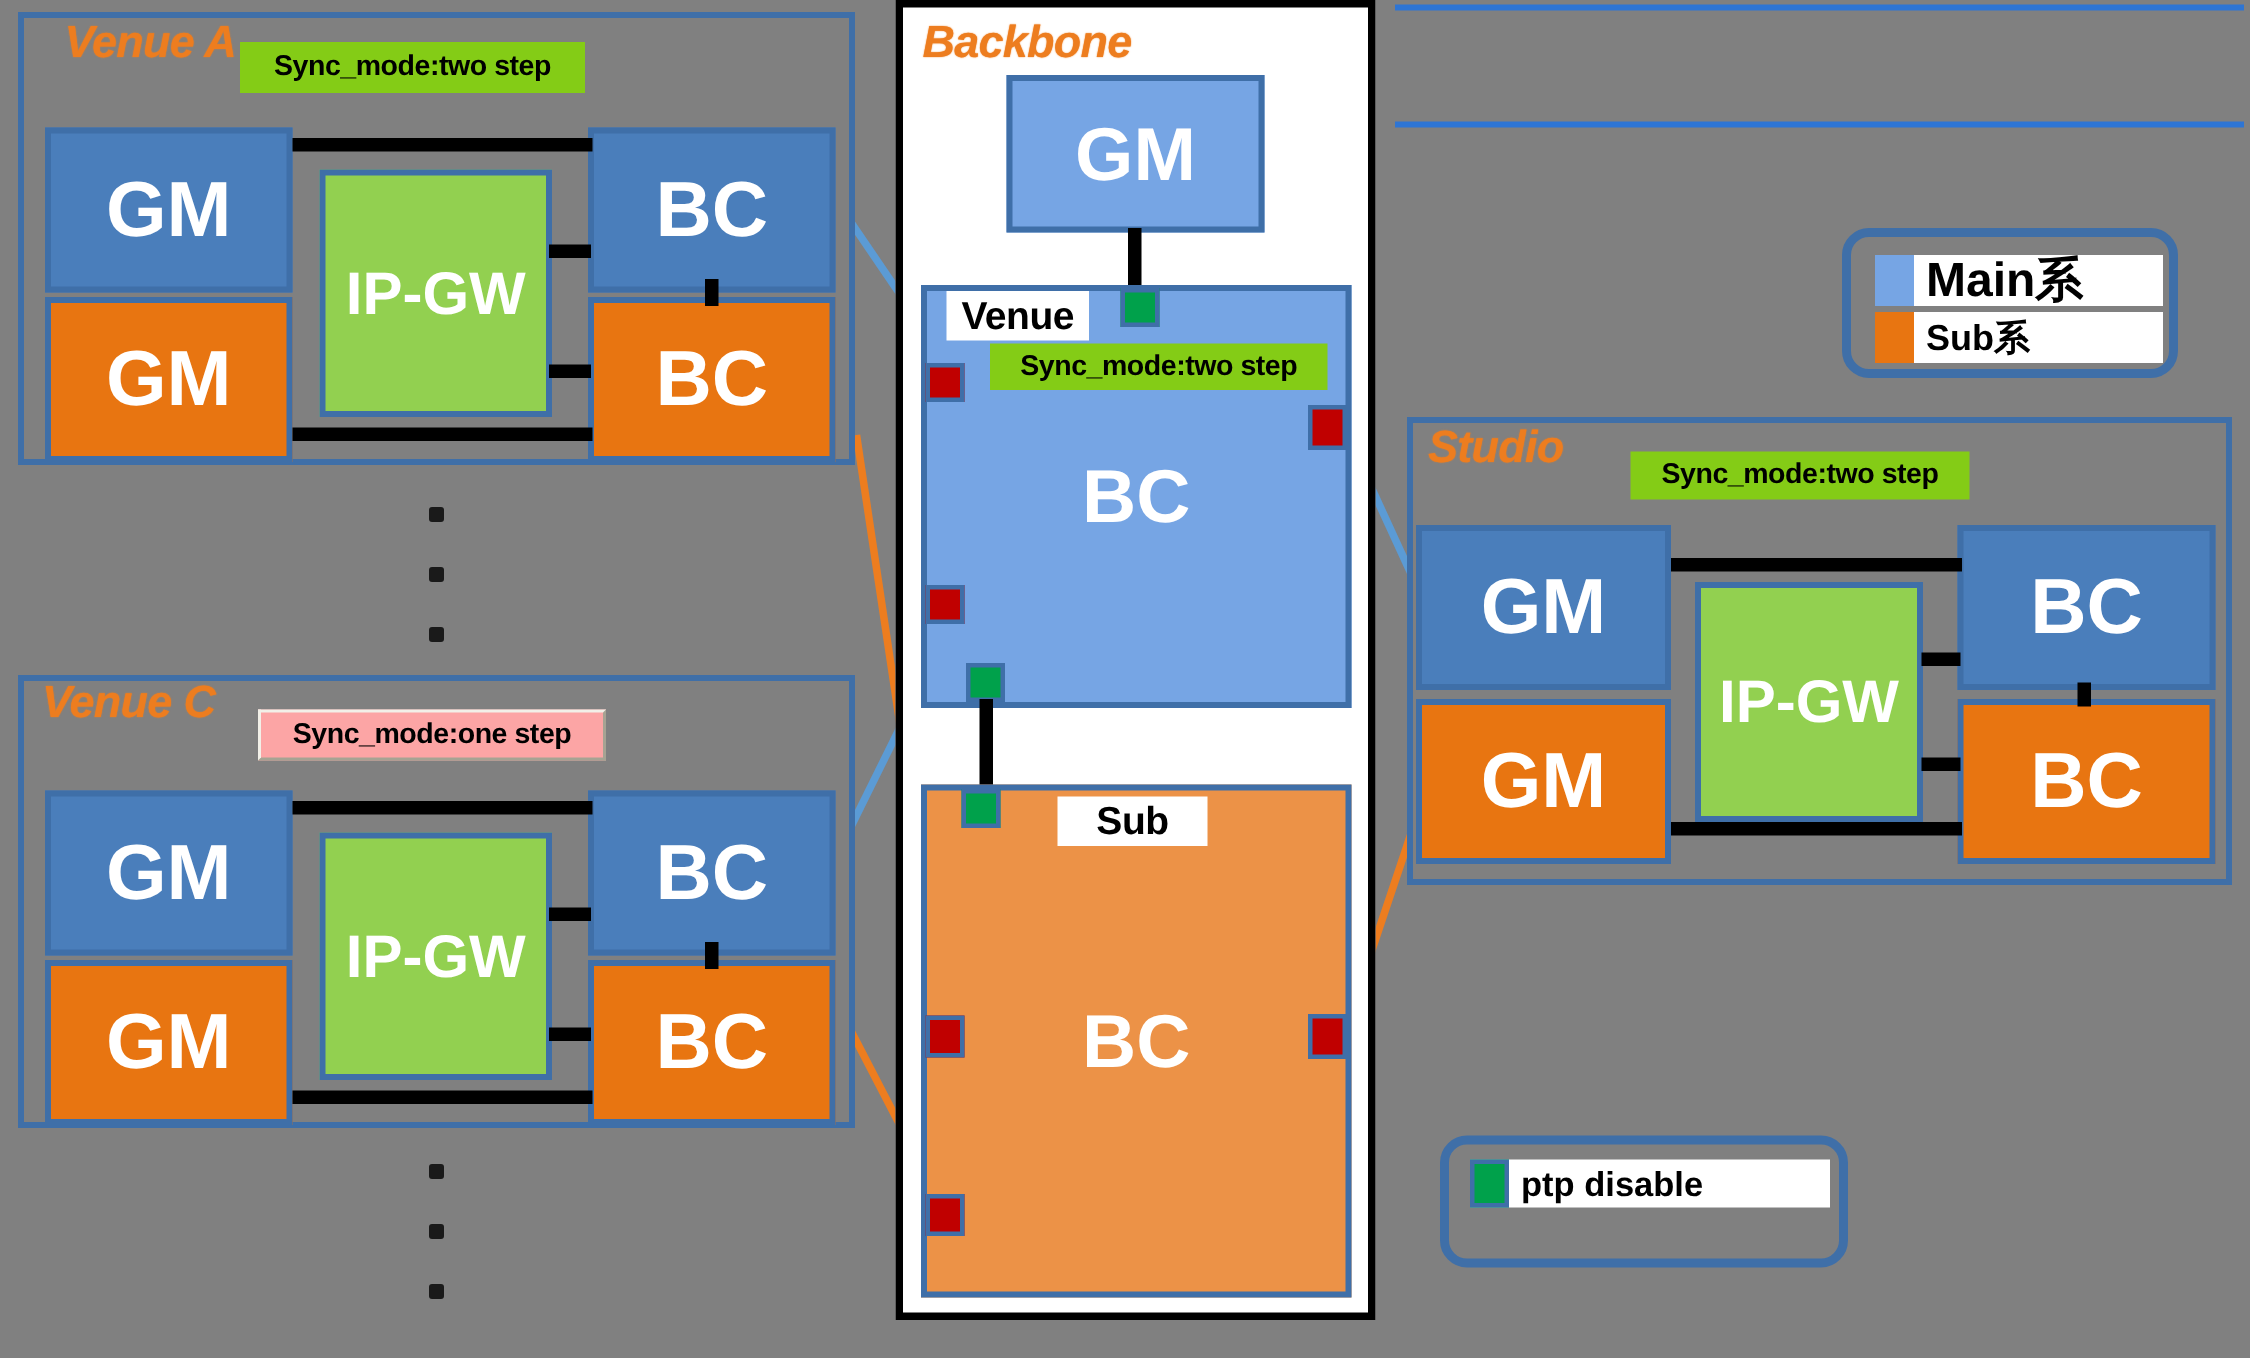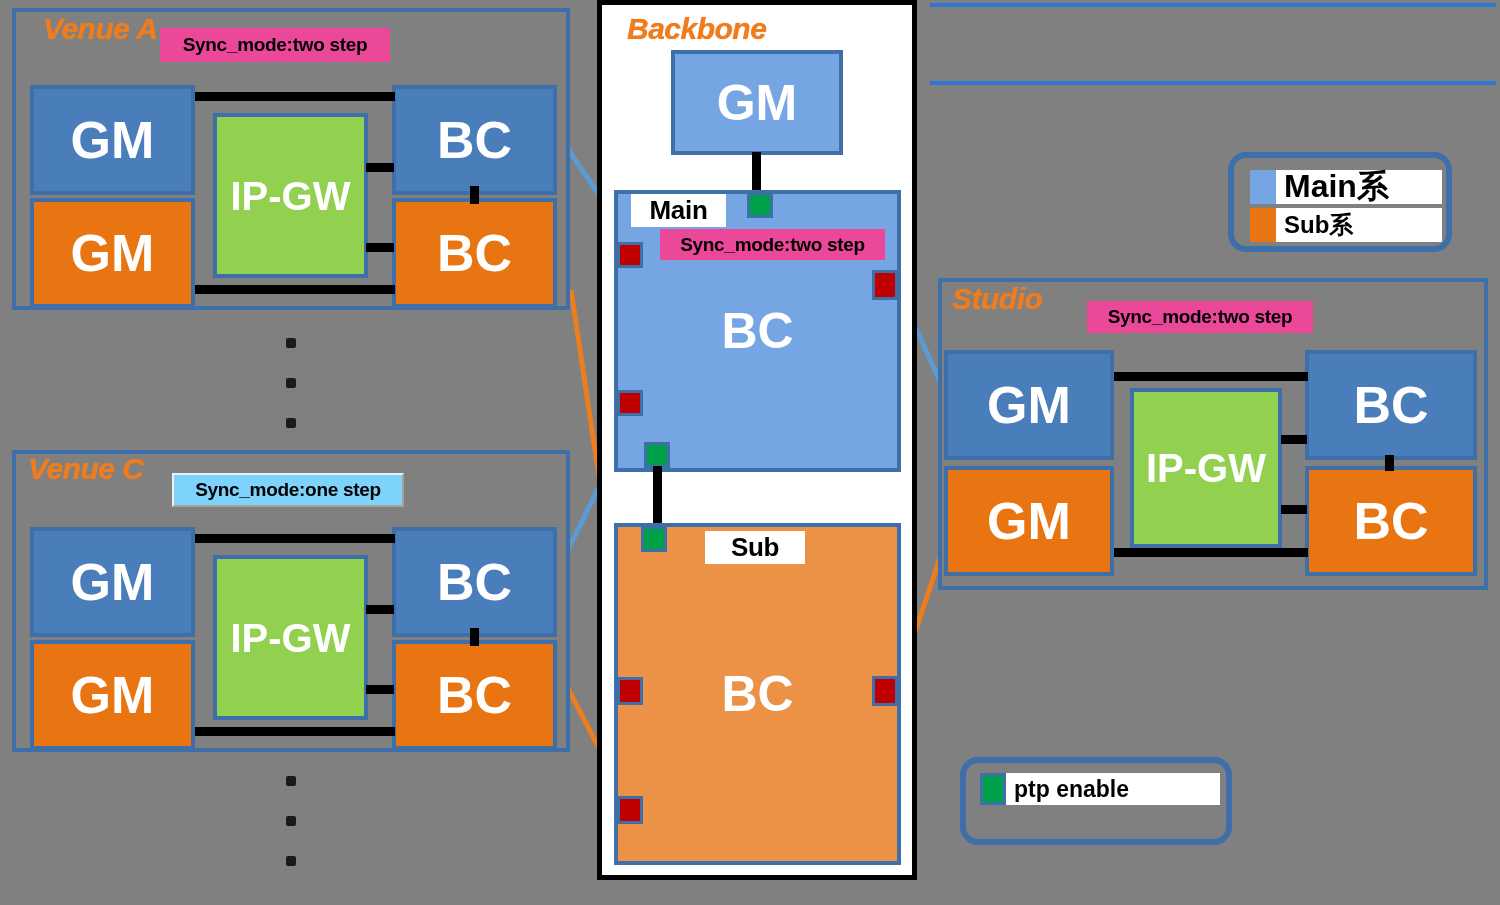--- a/index.html
+++ b/index.html
@@ -51,22 +51,22 @@
   
   .tag{
     position:absolute;
     box-sizing:border-box;
     display:flex;align-items:center;justify-content:center;
     font-weight:bold;
     color:#000;
     white-space:nowrap;
     letter-spacing:-.3px;
   }
-  .tag.pink{background:#ec4899;}
-  .tag.beige{background:#7dd3fc;border-top:2px solid #F2F0E8;border-left:2px solid #F2F0E8;border-right:2px solid #A6A393;border-bottom:2px solid #A6A393;}
+  .tag.pink{background:#84cc16;}
+  .tag.beige{background:#fca5a5;border-top:2px solid #F2F0E8;border-left:2px solid #F2F0E8;border-right:2px solid #A6A393;border-bottom:2px solid #A6A393;}
   .tag.white{background:#ffffff;}
 
   
   .port{
     position:absolute;
     box-sizing:border-box;
     border:3px solid #3F6FA8;
   }
   .port.enable{background:#00A14B;}
   .port.disable{background:#C00000;}
@@ -148,21 +148,21 @@
     </div>
     <div class="legend-row" style="left:16px;top:50px;width:192px;height:34px;text-align:right;">
       <span class="legend-sw orange"></span>
       <span class="legend-label" style="font-size:24px;">Sub系</span>
     </div>
   </div>
 
   <div class="legend-panel" style="left:960px;top:757px;width:272px;height:88px;">
     <div class="legend-row" style="left:14px;top:10px;width:240px;height:32px;">
       <span class="legend-sw greenbox"></span>
-      <span class="legend-label" style="font-size:23px;">ptp enable</span>
+      <span class="legend-label" style="font-size:23px;">ptp disable</span>
     </div>
   </div>
 
   <div class="site-frame abs" style="left:12px;top:8px;width:558px;height:302px;">
   </div>
   <div class="site-title" style="left:28px;top:12px;margin-left:15px;">Venue A</div>
   <div class="tag pink" style="left:160px;top:28px;width:230px;height:34px;font-size:19px;">Sync_mode:two step</div>
 
   <div class="node blue" style="left:30px;top:85px;width:165px;height:110px;font-size:52px;">GM</div>
   <div class="node orange" style="left:30px;top:198px;width:165px;height:110px;font-size:52px;">GM</div>
@@ -195,27 +195,27 @@
   <div class="blink" style="left:195px;top:727px;width:200px;height:9px;"></div>
   <div class="blink" style="left:366px;top:605px;width:28px;height:9px;"></div>
   <div class="blink" style="left:366px;top:685px;width:28px;height:9px;"></div>
   <div class="blink" style="left:470px;top:628px;width:9px;height:18px;"></div>
 
   <div class="dot" style="left:286px;top:776px;"></div>
   <div class="dot" style="left:286px;top:816px;"></div>
   <div class="dot" style="left:286px;top:856px;"></div>
 
   <div class="backbone-frame" style="left:597px;top:0px;width:320px;height:880px;"></div>
-  <div class="site-title" style="left:615px;top:12px;margin-left:12px;">Backbone</div>
+  <div class="site-title" style="left:615px;top:12px;">Backbone</div>
 
   <div class="node lightblue" style="left:671px;top:50px;width:172px;height:105px;font-size:50px;">GM</div>
   <div class="blink" style="left:752px;top:152px;width:9px;height:52px;"></div>
 
   <div class="node lightblue" style="left:614px;top:190px;width:287px;height:282px;font-size:50px;">BC</div>
-  <div class="tag white" style="left:631px;top:194px;width:95px;height:33px;font-size:26px;">Main</div>
+  <div class="tag white" style="left:631px;top:194px;width:95px;height:33px;font-size:26px;">Venue</div>
   <div class="tag pink" style="left:660px;top:229px;width:225px;height:31px;font-size:19px;">Sync_mode:two step</div>
   <div class="port enable" style="left:747px;top:192px;width:26px;height:26px;"></div>
   <div class="port disable" style="left:617px;top:242px;width:26px;height:26px;"></div>
   <div class="port disable" style="left:872px;top:270px;width:26px;height:30px;"></div>
   <div class="port disable" style="left:617px;top:390px;width:26px;height:26px;"></div>
   <div class="port enable" style="left:644px;top:442px;width:26px;height:26px;"></div>
 
   <div class="blink" style="left:653px;top:466px;width:9px;height:67px;"></div>
 
   <div class="node lightorange" style="left:614px;top:523px;width:287px;height:342px;font-size:50px;">BC</div>

